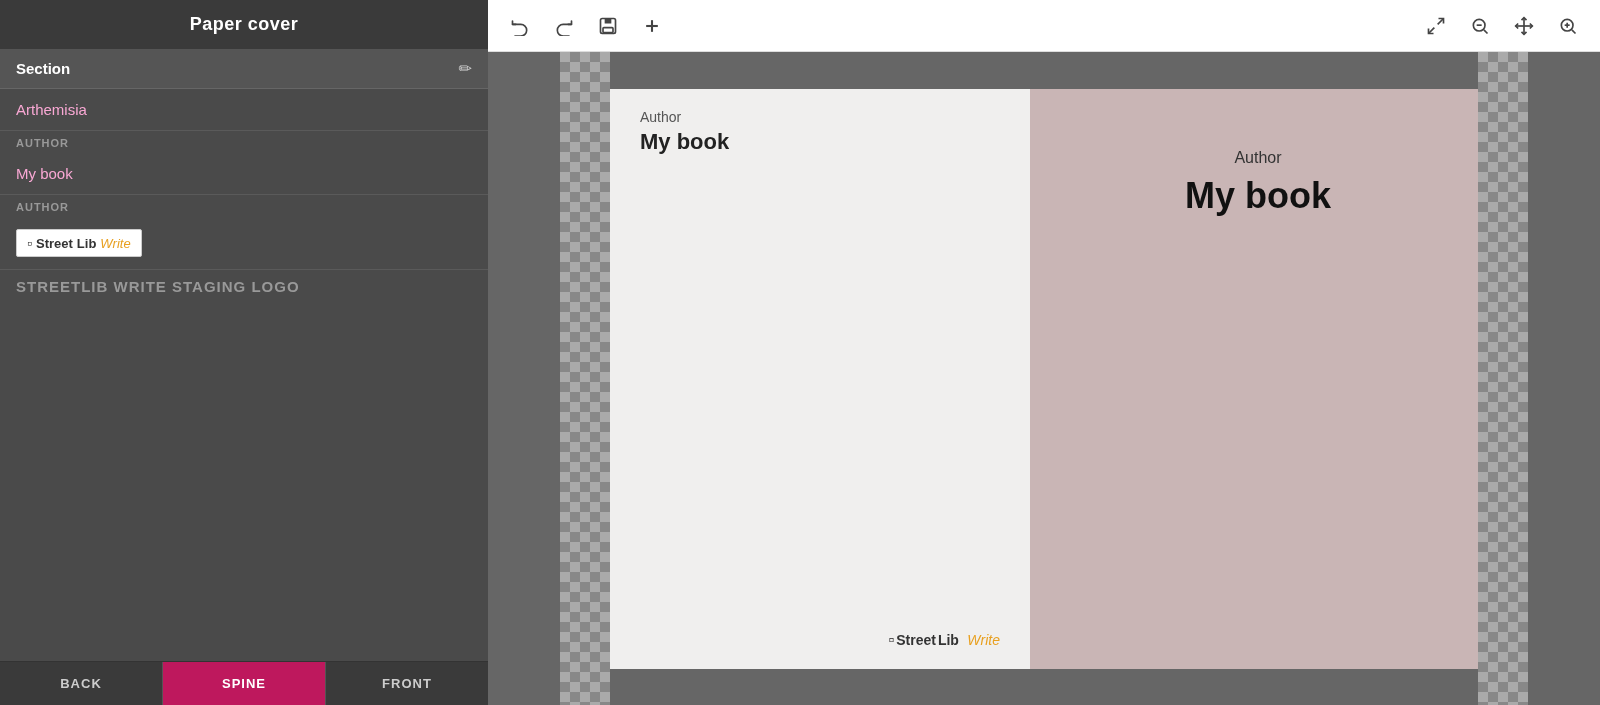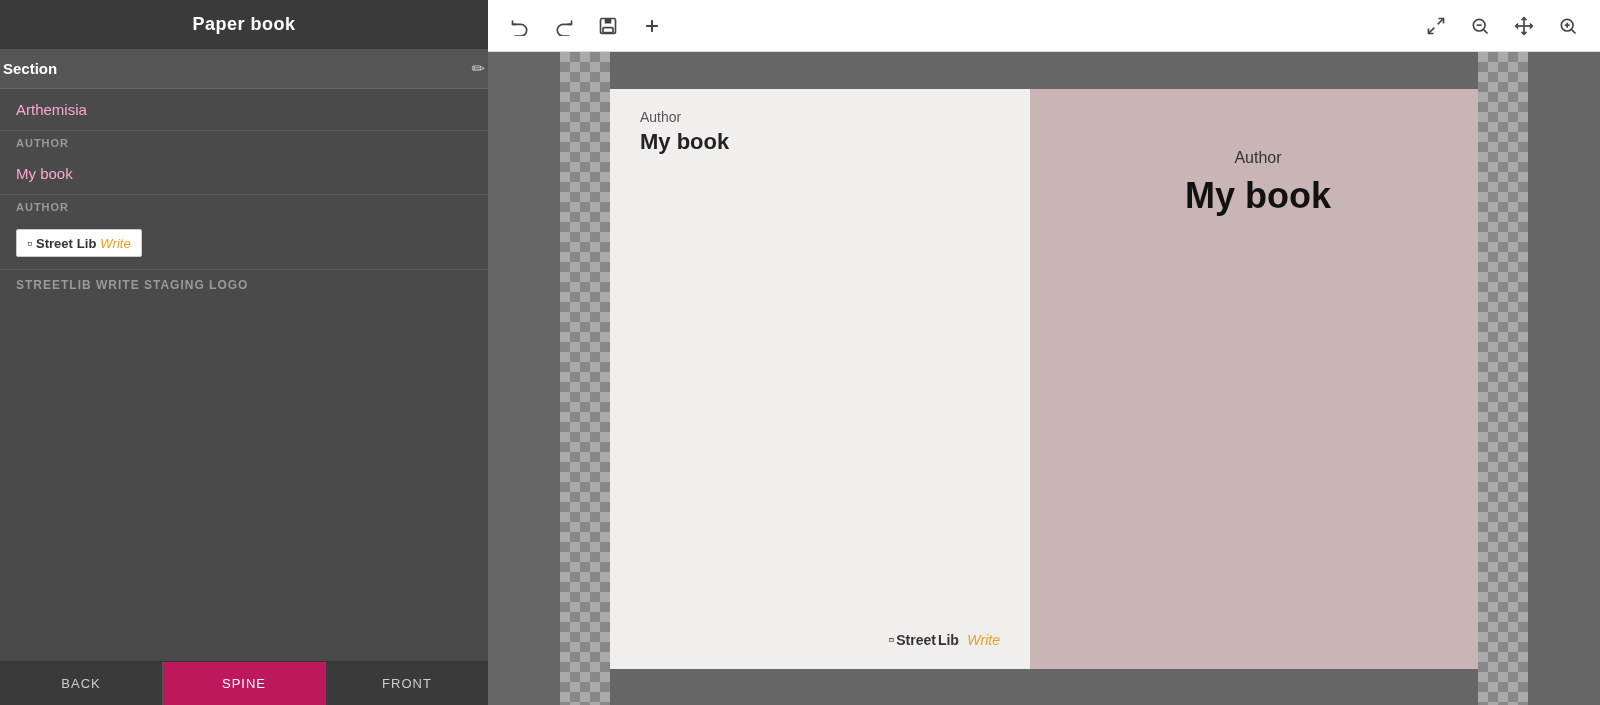--- a/index.html
+++ b/index.html
@@ -21,21 +21,21 @@
       font-size: 18px;
       font-weight: bold;
       padding: 14px 0;
       letter-spacing: 0.5px;
     }
     .section-header {
       background: #555;
       display: flex;
       align-items: center;
       justify-content: space-between;
-      padding: 10px 3px;
+      padding: 10px 16px;
       border-bottom: 1px solid #666;
     }
     .section-label {
       color: #fff;
       font-size: 15px;
       font-weight: bold;
     }
     .edit-icon {
       color: #ccc;
       font-size: 16px;
@@ -85,41 +85,41 @@
       color: #333;
       font-weight: bold;
     }
     .logo-box .logo-text-write {
       font-size: 13px;
       color: #e8a020;
       font-style: italic;
     }
     .logo-field-label {
       color: #999;
-      font-size: 12px;
+      font-size: 15px;
       font-weight: bold;
       letter-spacing: 1px;
       padding: 8px 16px 0 16px;
       background: #4a4a4a;
     }
     .panel-spacer {
       flex: 1;
       background: #4a4a4a;
     }
     .bottom-tabs {
       display: flex;
       border-top: 1px solid #333;
     }
     .bottom-tab {
       flex: 1;
       text-align: center;
       padding: 14px 0;
       color: #ccc;
       font-size: 13px;
-      font-weight: normal;
+      font-weight: bold;
       letter-spacing: 1px;
       cursor: pointer;
       background: #3a3a3a;
       border-right: 1px solid #555;
     }
     .bottom-tab:last-child { border-right: none; }
     .bottom-tab.active {
       background: #be185d;
       color: #fff;
     }
@@ -250,21 +250,21 @@
     .icon-svg {
       width: 20px;
       height: 20px;
       display: inline-block;
     }
   </style>
 </head>
 <body>
 
 <div class="left-panel">
-  <div class="panel-title">Paper book</div>
+  <div class="panel-title">Paper cover</div>
 
   <div class="section-header">
     <span class="section-label">Section</span>
     <span class="edit-icon">✏</span>
   </div>
 
   <div class="field-value">Arthemisia</div>
   <div class="field-label">AUTHOR</div>
 
   <div class="field-value">My book</div>

